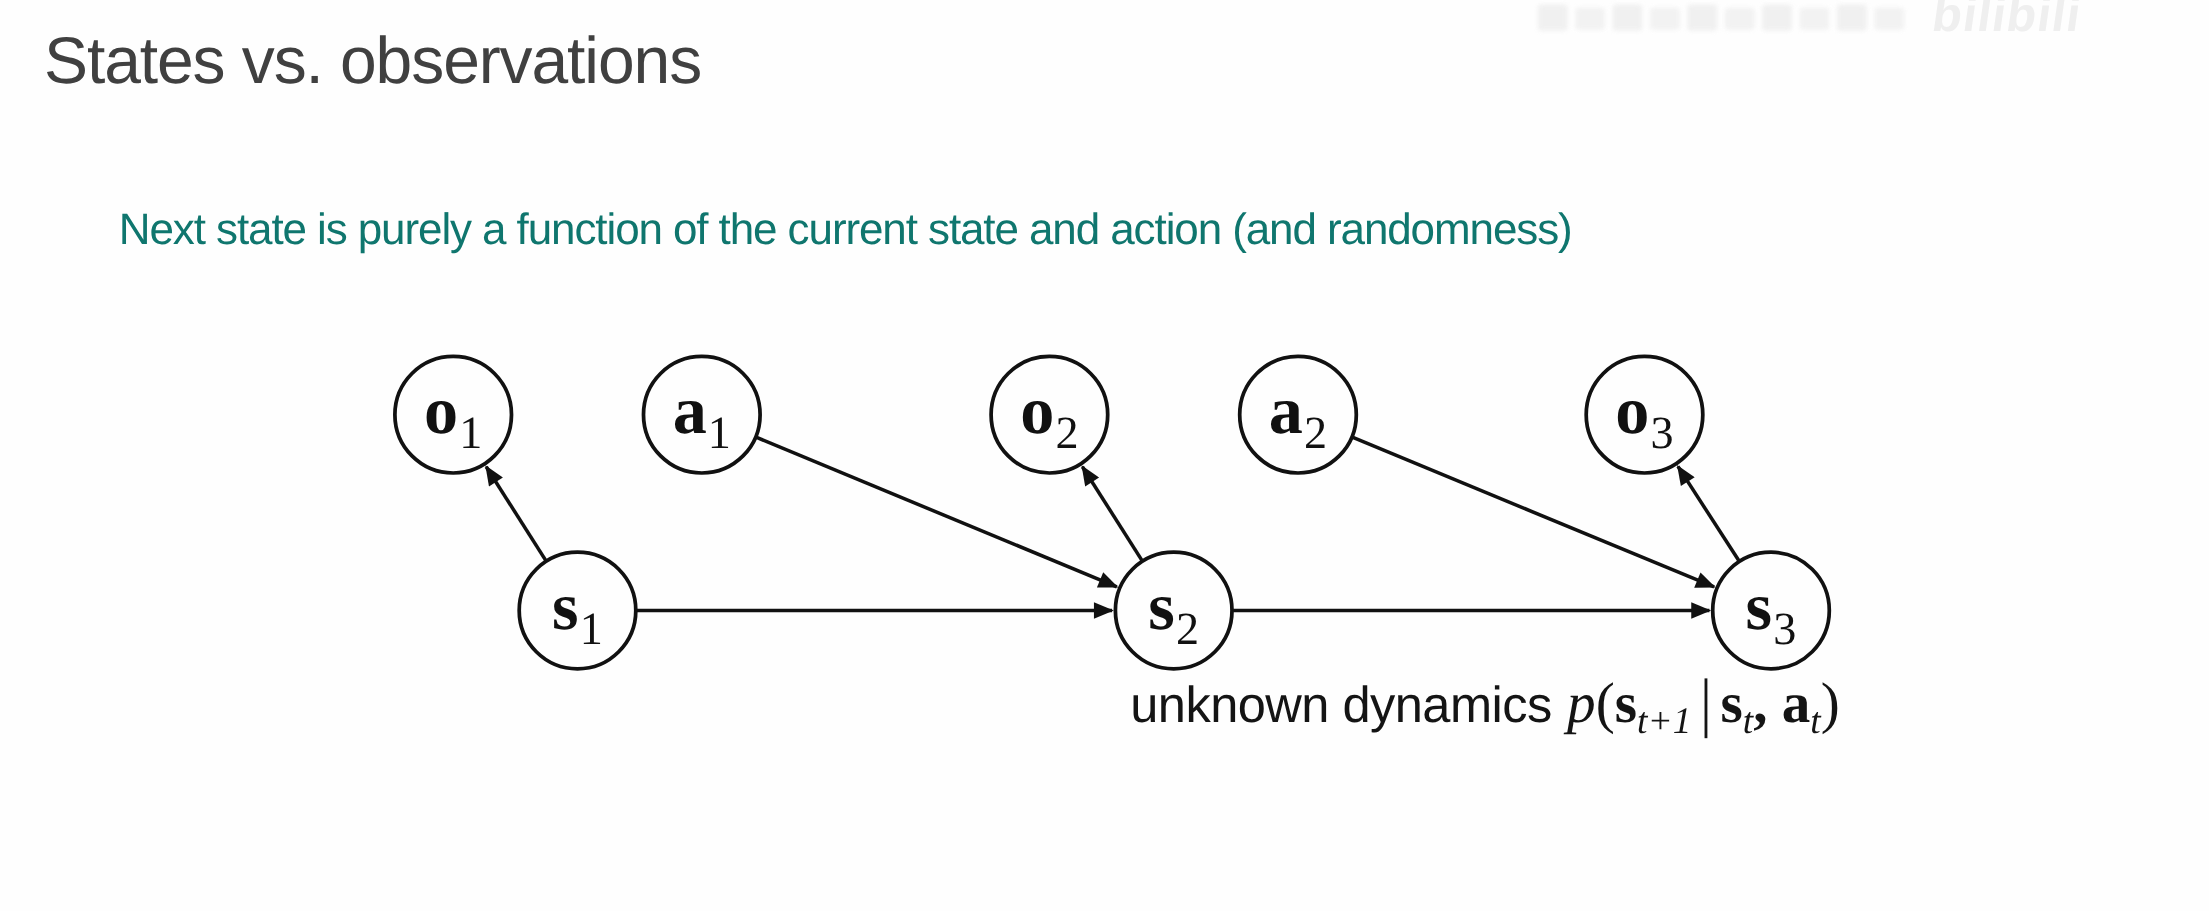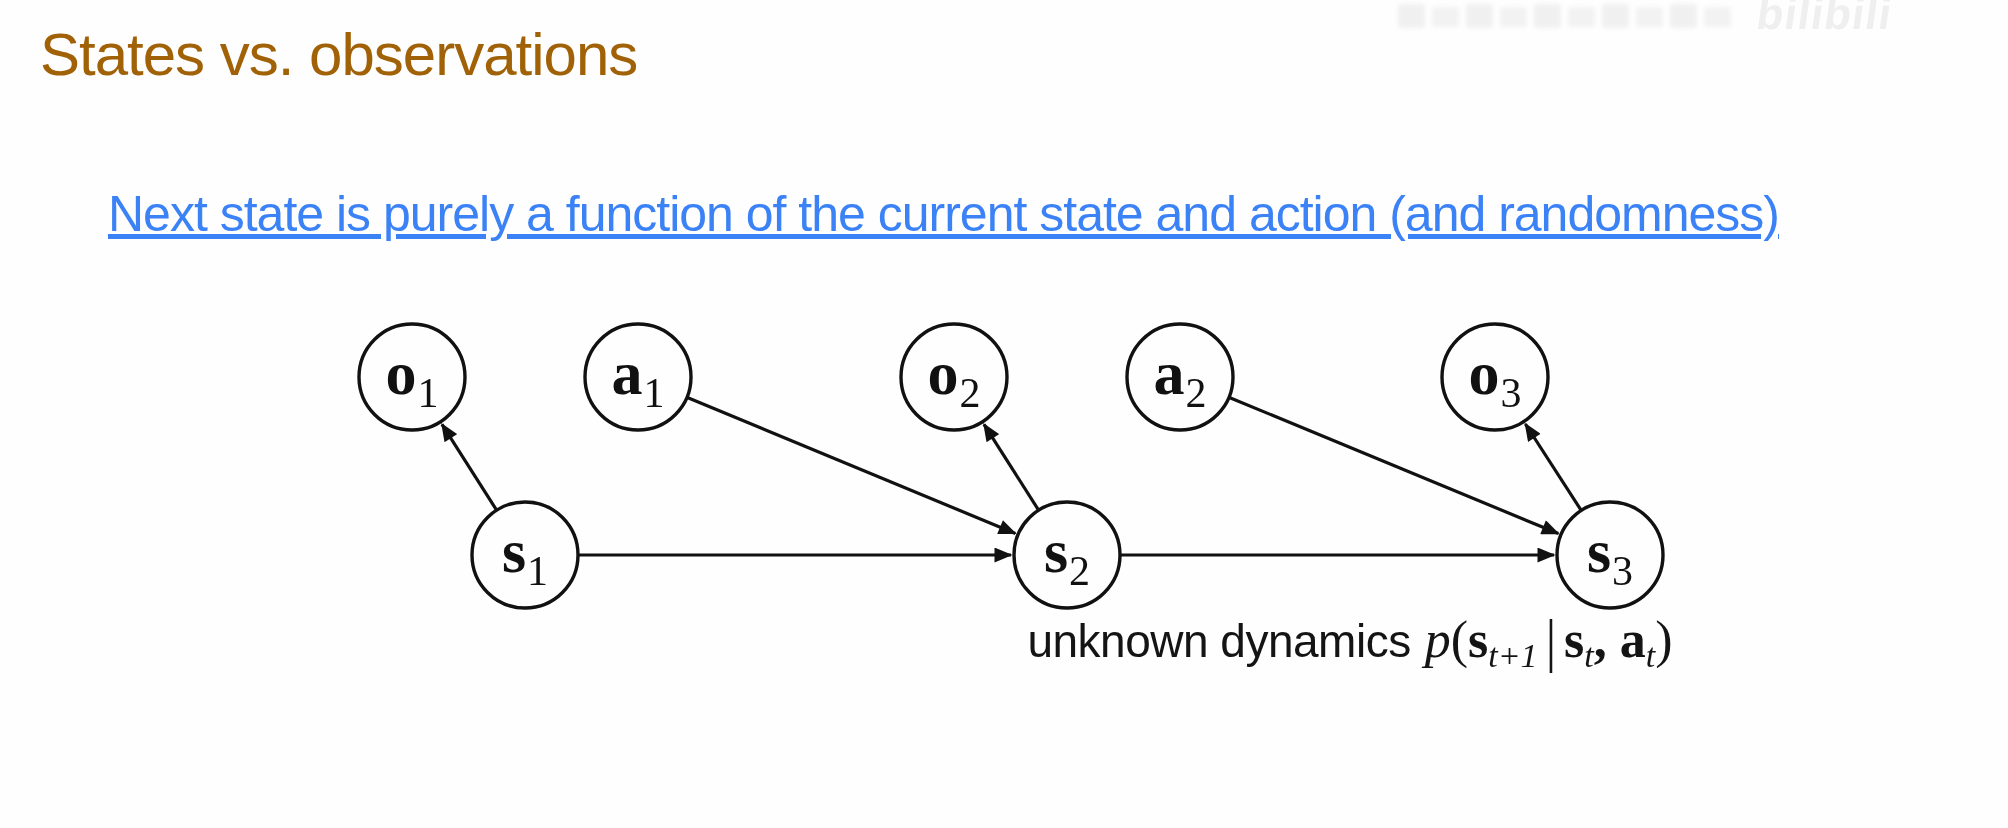--- a/index.html
+++ b/index.html
@@ -18,27 +18,26 @@
   .wm-blur i{display:block;width:27px;height:24px;background:#eeeeee;border-radius:3px;}
   .wm-blur i:nth-child(2n){height:20px;margin-top:3px;background:#f0f0f0;}
   .wm-logo{
     font-weight:700;font-size:44px;line-height:40px;letter-spacing:1px;
     color:#efefef;transform:skewX(-8deg);margin-top:-6px;
     font-family:"Liberation Sans", sans-serif;
   }
   
   .title{
     position:absolute;left:40px;top:22px;
-    font-size:60px;font-weight:300;letter-spacing:-1px;line-height:1.1;color:#a16207;
+    font-size:60px;font-weight:300;letter-spacing:-1px;line-height:1.1;color:#404040;
   }
   .subtitle{
     position:absolute;left:108px;top:186px;
-    font-size:50px;font-weight:300;letter-spacing:-1px;line-height:1.15;color:#3b82f6;
+    font-size:40px;font-weight:300;letter-spacing:-1px;line-height:1.15;color:#0f766e;
     white-space:nowrap;
-    text-decoration:underline;
   }
   
   svg.graph{position:absolute;left:0;top:0;}
   svg.graph line{stroke:#111;stroke-width:3.2;}
   svg.graph circle{fill:#fefefe;stroke:#111;stroke-width:3.4;}
   svg.graph text{font-family:"Liberation Serif", serif;fill:#111;}
   
   .annot{
     position:absolute;left:900px;top:610px;width:900px;text-align:center;color:#141414;
   }

